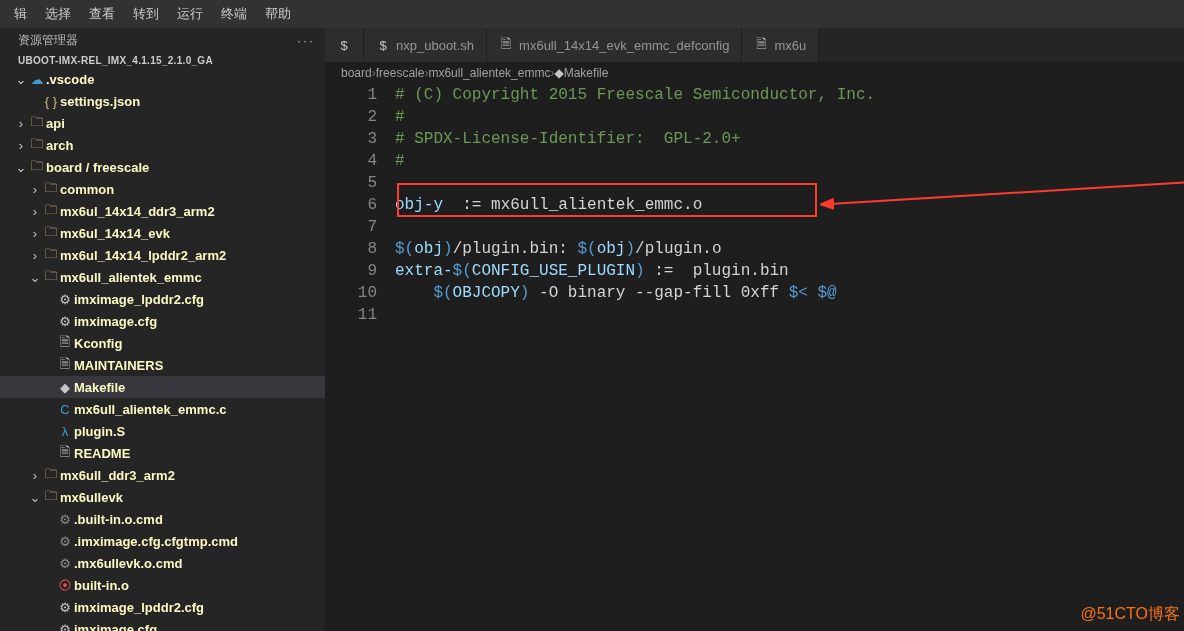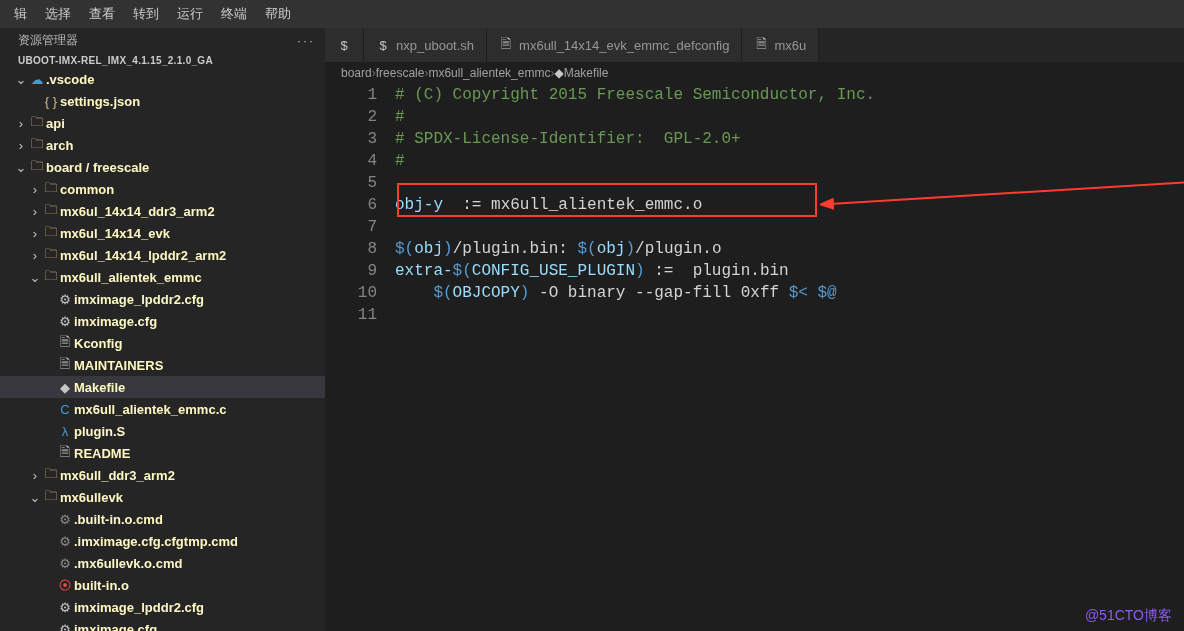--- a/index.html
+++ b/index.html
@@ -36,21 +36,21 @@
   .gutter div { height: 22px; }
   .lines { flex: 1; position: relative; }
   .lines .ln { height: 22px; white-space: pre; }
   .c-comment { color: #6a9955; }
   .c-key { color: #569cd6; }
   .c-var { color: #9cdcfe; }
   .c-op { color: #d4d4d4; }
   .c-dim { color: #569cd6; }
   .hl-box { position: absolute; border: 2px solid #ff3b30; pointer-events: none; left: 2px; top: 99px; width: 420px; height: 34px; }
   .arrow { position: absolute; pointer-events: none; top: 75px; left: 425px; }
-  .watermark { position: absolute; right: 12px; bottom: 6px; color: #8b5cf6; font-size: 14px; }
+  .watermark { position: absolute; right: 4px; bottom: 6px; color: #f97316; font-size: 16px; }
   .dots { letter-spacing: 2px; color: #c5c5c5; }
 </style>
 </head>
 <body>
 
 <div class="menubar">
 
 <span class="item">辑</span>
     <span class="item">选择</span>
     <span class="item">查看</span>

